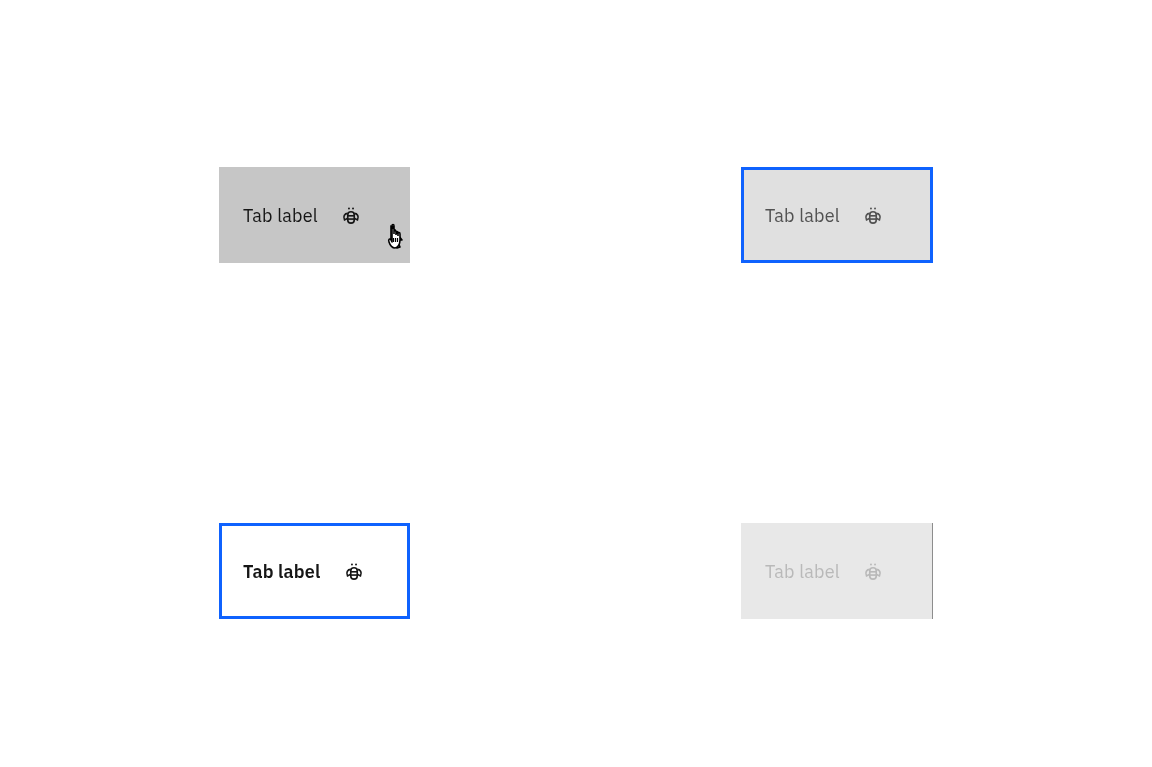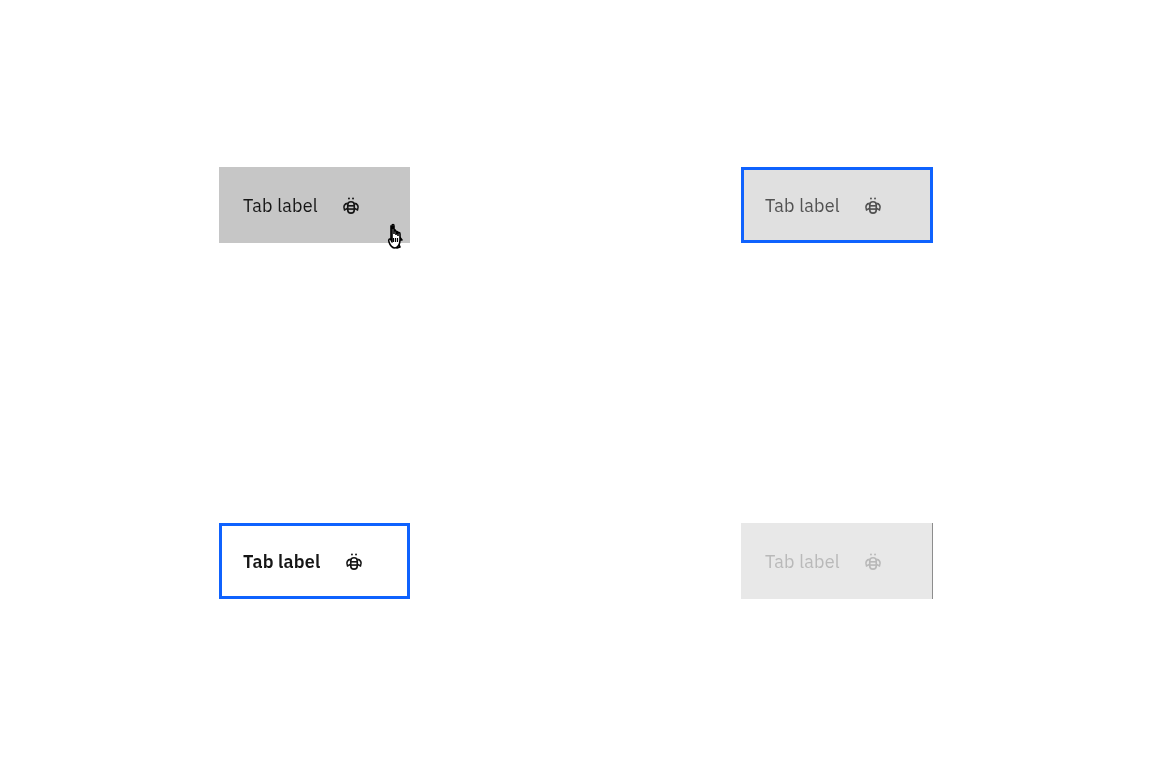--- a/index.html
+++ b/index.html
@@ -10,21 +10,21 @@
     background: #ffffff;
     font-family: "IBM Plex Sans", -apple-system, BlinkMacSystemFont, "Segoe UI", Helvetica, Arial, sans-serif;
     position: relative;
   }
   .tab {
     position: absolute;
     display: flex;
     align-items: center;
     padding: 0 24px;
     font-size: 18px;
-    height: 76px;
+    height: 96px;
     gap: 20px;
   }
   .tab .label {
     letter-spacing: 0.2px;
   }
   .tab .icon {
     display: flex;
     align-items: center;
     justify-content: center;
   }

